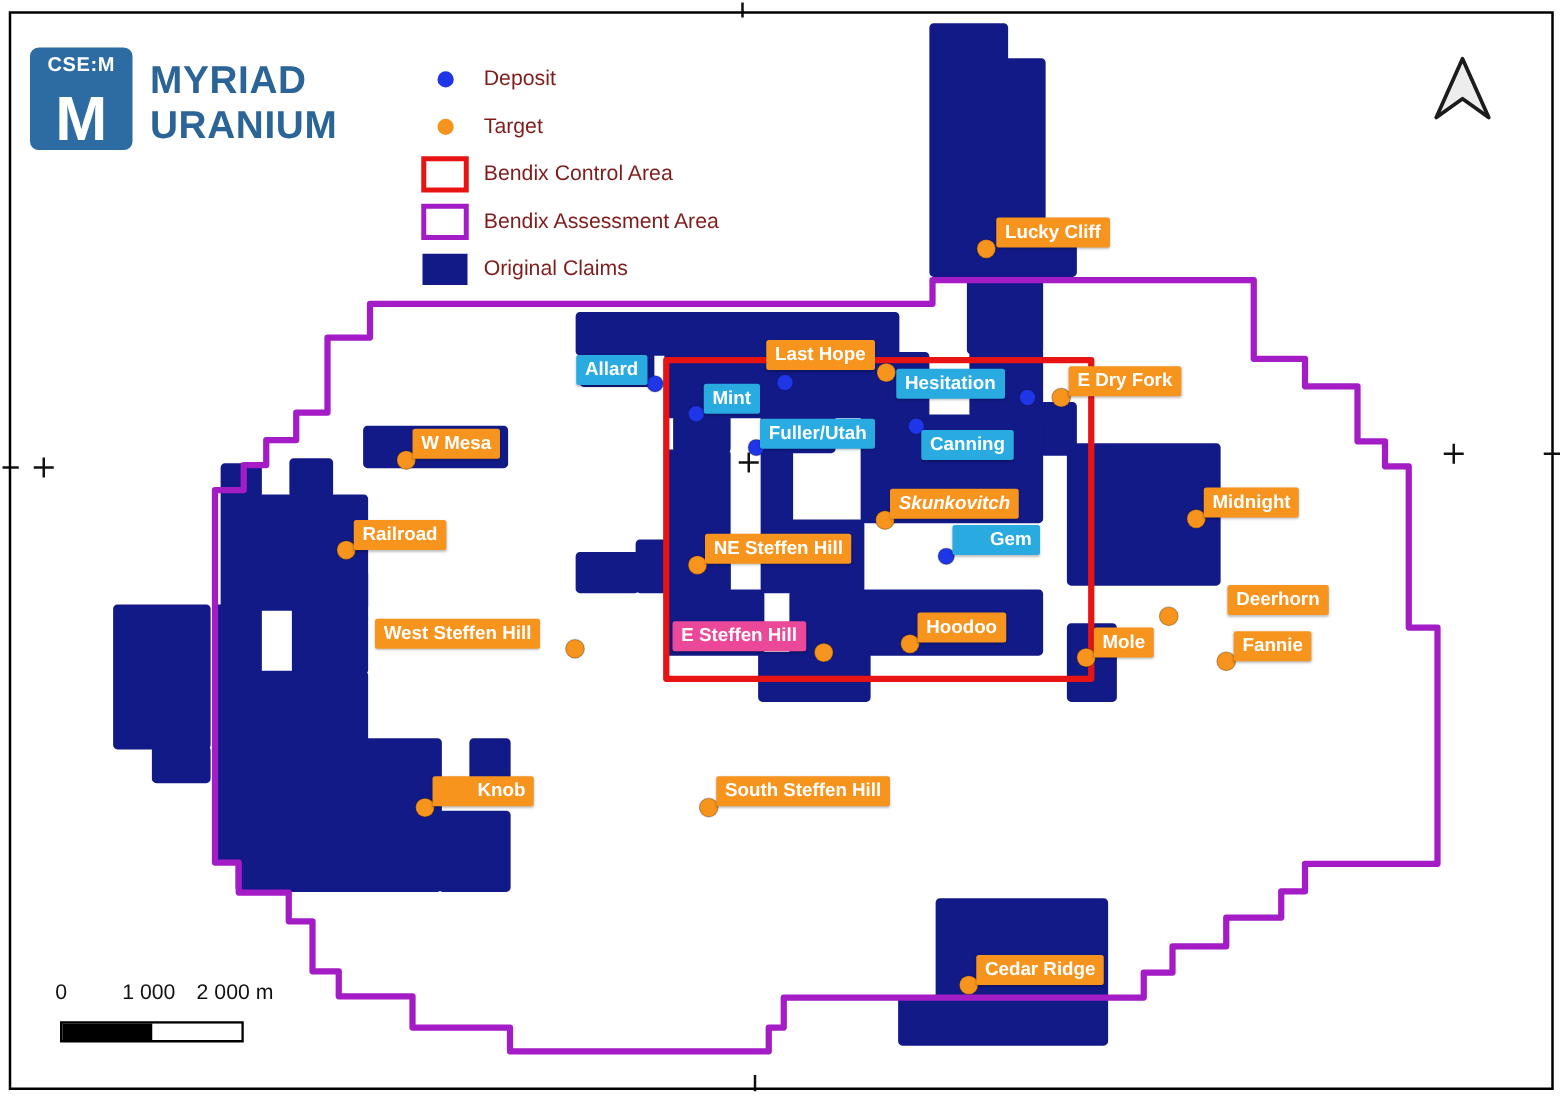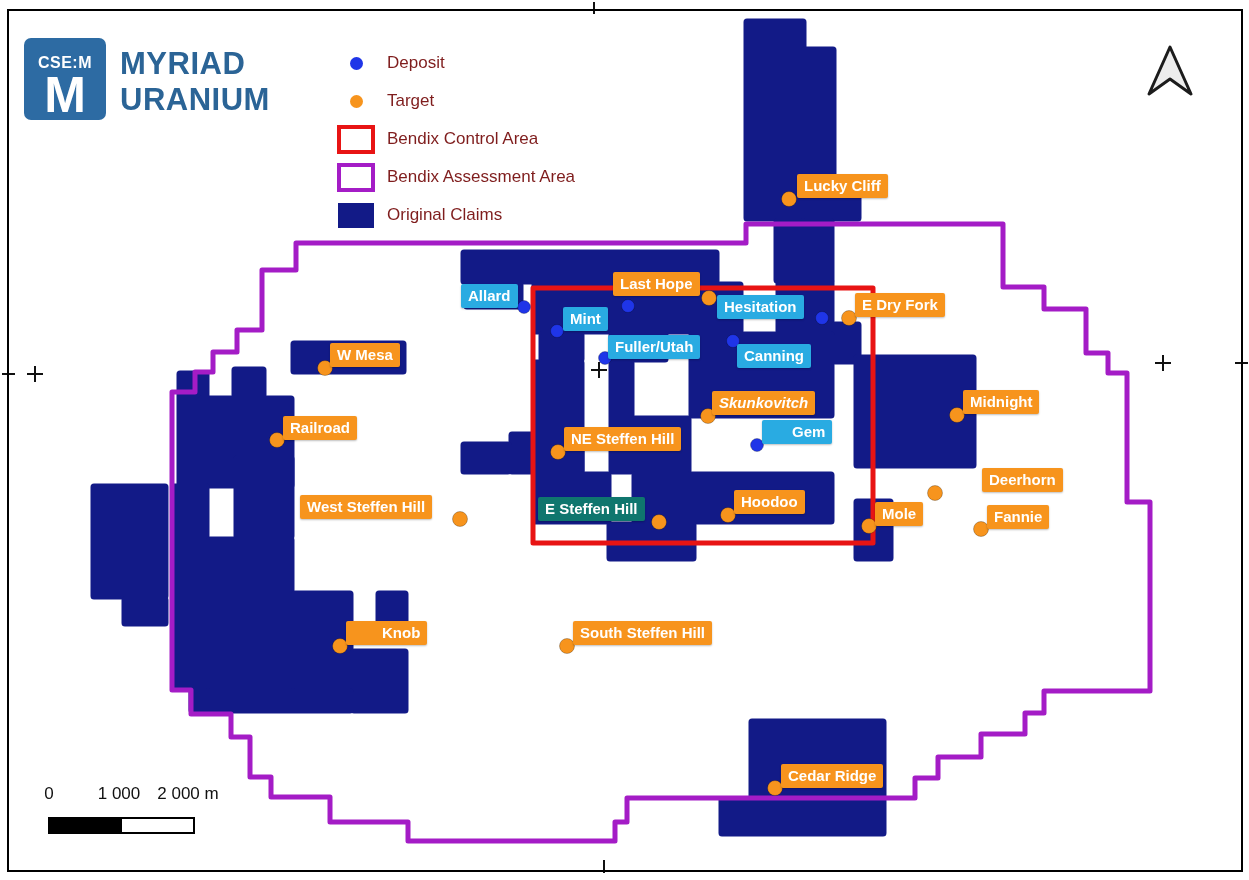--- a/index.html
+++ b/index.html
@@ -5,21 +5,21 @@
   html,body{margin:0;padding:0;background:#fff;}
   #stage{position:relative;width:1249px;height:880px;background:#ffffff;overflow:hidden;
          font-family:"Liberation Sans",sans-serif;}
   #map-svg{position:absolute;left:0;top:0;width:1249px;height:880px;}
   
   .map-label{position:absolute;color:#fff;font-weight:bold;font-size:15px;line-height:19px;
              padding:2px 7px 3px;border-radius:2px;white-space:nowrap;
              box-shadow:0 1px 2px rgba(0,0,0,.25);}
   
   #logo-box{position:absolute;left:24px;top:38px;width:82px;height:82px;border-radius:7px;
-            display:flex;flex-direction:column;align-items:center;justify-content:flex-end;}
+            display:flex;flex-direction:column;align-items:center;justify-content:space-between;}
   #logo-ticker{color:#fff;font-weight:bold;font-size:16px;margin-top:6px;letter-spacing:.5px;}
   #logo-m{color:#fff;font-weight:bold;font-size:50px;line-height:50px;margin-top:-2px;}
   #brand-name{position:absolute;left:120px;top:46px;font-weight:bold;font-size:31px;
               line-height:36px;letter-spacing:.5px;}
   
   #legend{position:absolute;left:337px;top:44px;}
   .legend-row{display:flex;align-items:center;height:38px;}
   .legend-swatch{width:38px;display:flex;align-items:center;justify-content:center;margin-right:12px;}
   .legend-dot{width:13px;height:13px;border-radius:50%;}
   .legend-outline{width:34px;height:21px;background:#fff;}
@@ -135,21 +135,21 @@
       <div class="map-label" style="left: 797px; top: 174px; background: rgb(247, 148, 29);">Lucky Cliff</div>
       <div class="map-label" style="left: 613px; top: 272px; background: rgb(247, 148, 29);">Last Hope</div>
       <div class="map-label" style="left: 855px; top: 293px; background: rgb(247, 148, 29);">E Dry Fork</div>
       <div class="map-label" style="left: 330px; top: 343px; background: rgb(247, 148, 29);">W Mesa</div>
       <div class="map-label" style="left: 283px; top: 416px; background: rgb(247, 148, 29);">Railroad</div>
       <div class="map-label" style="left: 712px; top: 391px; background: rgb(247, 148, 29); font-style: italic;">Skunkovitch</div>
       <div class="map-label" style="left: 963px; top: 390px; background: rgb(247, 148, 29);">Midnight</div>
       <div class="map-label" style="left: 564px; top: 427px; background: rgb(247, 148, 29);">NE Steffen Hill</div>
       <div class="map-label" style="left: 982px; top: 468px; background: rgb(247, 148, 29);">Deerhorn</div>
       <div class="map-label" style="left: 300px; top: 495px; background: rgb(247, 148, 29); text-align: center;">West Steffen Hill</div>
-      <div class="map-label" style="left: 538px; top: 497px; background: #0f766e;">E Steffen Hill</div>
+      <div class="map-label" style="left: 538px; top: 497px; background: #ec4899;">E Steffen Hill</div>
       <div class="map-label" style="left: 734px; top: 490px; background: rgb(247, 148, 29);">Hoodoo</div>
       <div class="map-label" style="left: 875px; top: 502px; background: rgb(247, 148, 29);">Mole</div>
       <div class="map-label" style="left: 987px; top: 505px; background: rgb(247, 148, 29);">Fannie</div>
       <div class="map-label" style="left: 346px; top: 621px; background: rgb(247, 148, 29); padding-left: 36px;">Knob</div>
       <div class="map-label" style="left: 573px; top: 621px; background: rgb(247, 148, 29);">South Steffen Hill</div>
       <div class="map-label" style="left: 781px; top: 764px; background: rgb(247, 148, 29);">Cedar Ridge</div>
     </div>
 
   <div id="logo-box" style="background: rgb(45, 107, 163);">
     <div id="logo-ticker">CSE:M</div>

